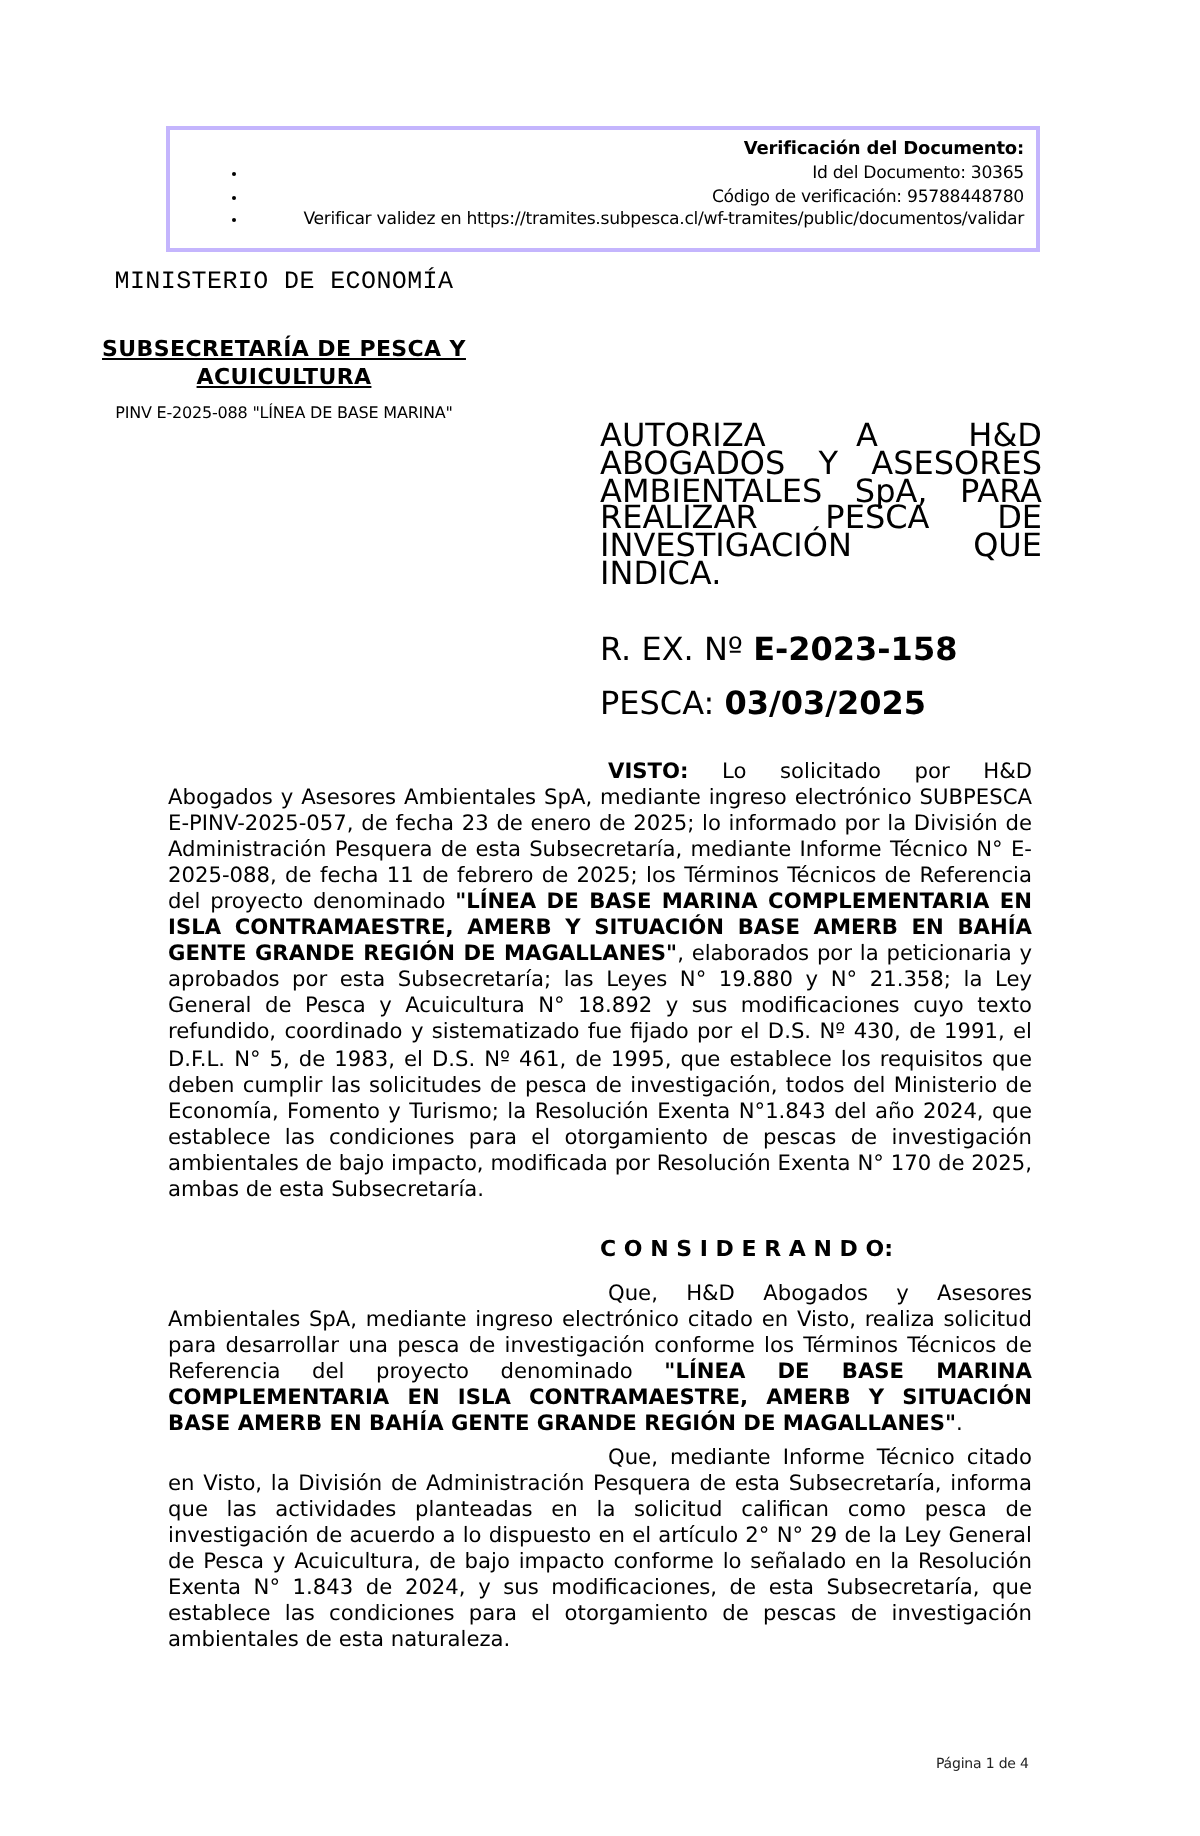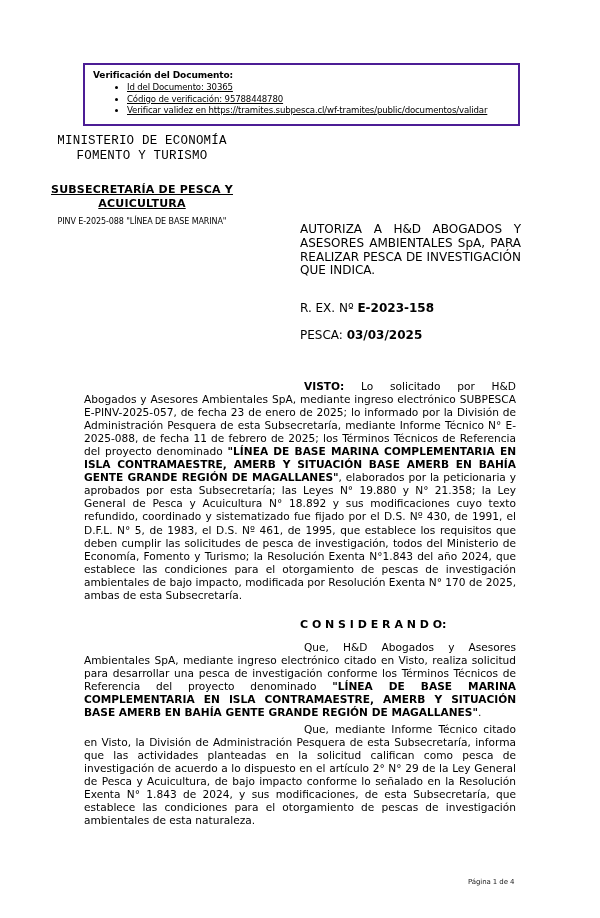--- a/index.html
+++ b/index.html
@@ -12,35 +12,35 @@
     font-family: "DejaVu Sans", "Liberation Sans", sans-serif;
     overflow: hidden;
   }
 
   
   .verify-box {
     position: absolute;
     left: 83px; top: 63px;
     width: 437px;
     box-sizing: border-box;
-    border: 2px solid #4c1d95;
+    border: 2px solid #c4b5fd;
     padding: 4px 6px 6px 8px;
     overflow: hidden;
+    text-align: right;
   }
   .verify-title {
     font-size: 9px;
     font-weight: bold;
     line-height: 12px;
     letter-spacing: -0.1px;
   }
   .verify-list {
     margin: 1px 0 1px 0;
     padding-left: 34px;
     list-style-type: disc;
-    text-decoration: underline;
   }
   .verify-list li {
     font-size: 8.6px;
     line-height: 11.5px;
     letter-spacing: -0.15px;
     white-space: nowrap;
   }
 
   
   .letterhead {
@@ -67,23 +67,23 @@
   .project-code {
     margin-top: 7px;
     font-size: 8px;
     letter-spacing: -0.1px;
     white-space: nowrap;
   }
 
   
   .heading-col {
     position: absolute;
-    left: 300px; top: 223px;
+    left: 300px; top: 211px;
     width: 221px;
-    font-size: 12px;
+    font-size: 16px;
     line-height: 13.8px;
   }
   .subject { text-align: justify; }
   .city { margin-top: 22px; }
   .rex-line { margin-top: 24px; }
   .fecha-line { margin-top: 13px; }
   .bold { font-weight: bold; }
 
   
   .body-block {
@@ -125,21 +125,20 @@
     <div class="verify-title">Verificación del Documento:</div>
     <ul class="verify-list">
       <li>Id del Documento: 30365</li>
       <li>Código de verificación: 95788448780</li>
       <li>Verificar validez en https://tramites.subpesca.cl/wf-tramites/public/documentos/validar</li>
     </ul>
   </div>
 
   <div class="letterhead">
     <div class="ministry-line">MINISTERIO DE ECONOMÍA</div>
-    <div class="ministry-line">FOMENTO Y TURISMO</div>
     <div class="subsecretaria">SUBSECRETARÍA DE PESCA Y ACUICULTURA</div>
     <div class="project-code">PINV E-2025-088 "LÍNEA DE BASE MARINA"</div>
   </div>
 
   <div class="heading-col">
     <div class="subject">AUTORIZA A H&amp;D ABOGADOS Y ASESORES AMBIENTALES SpA, PARA REALIZAR PESCA DE INVESTIGACIÓN QUE INDICA.</div>
     <div class="rex-line"><span>R. EX. Nº </span><span class="bold">E-2023-158</span></div>
     <div class="fecha-line"><span>PESCA: </span><span class="bold">03/03/2025</span></div>
   </div>
 

